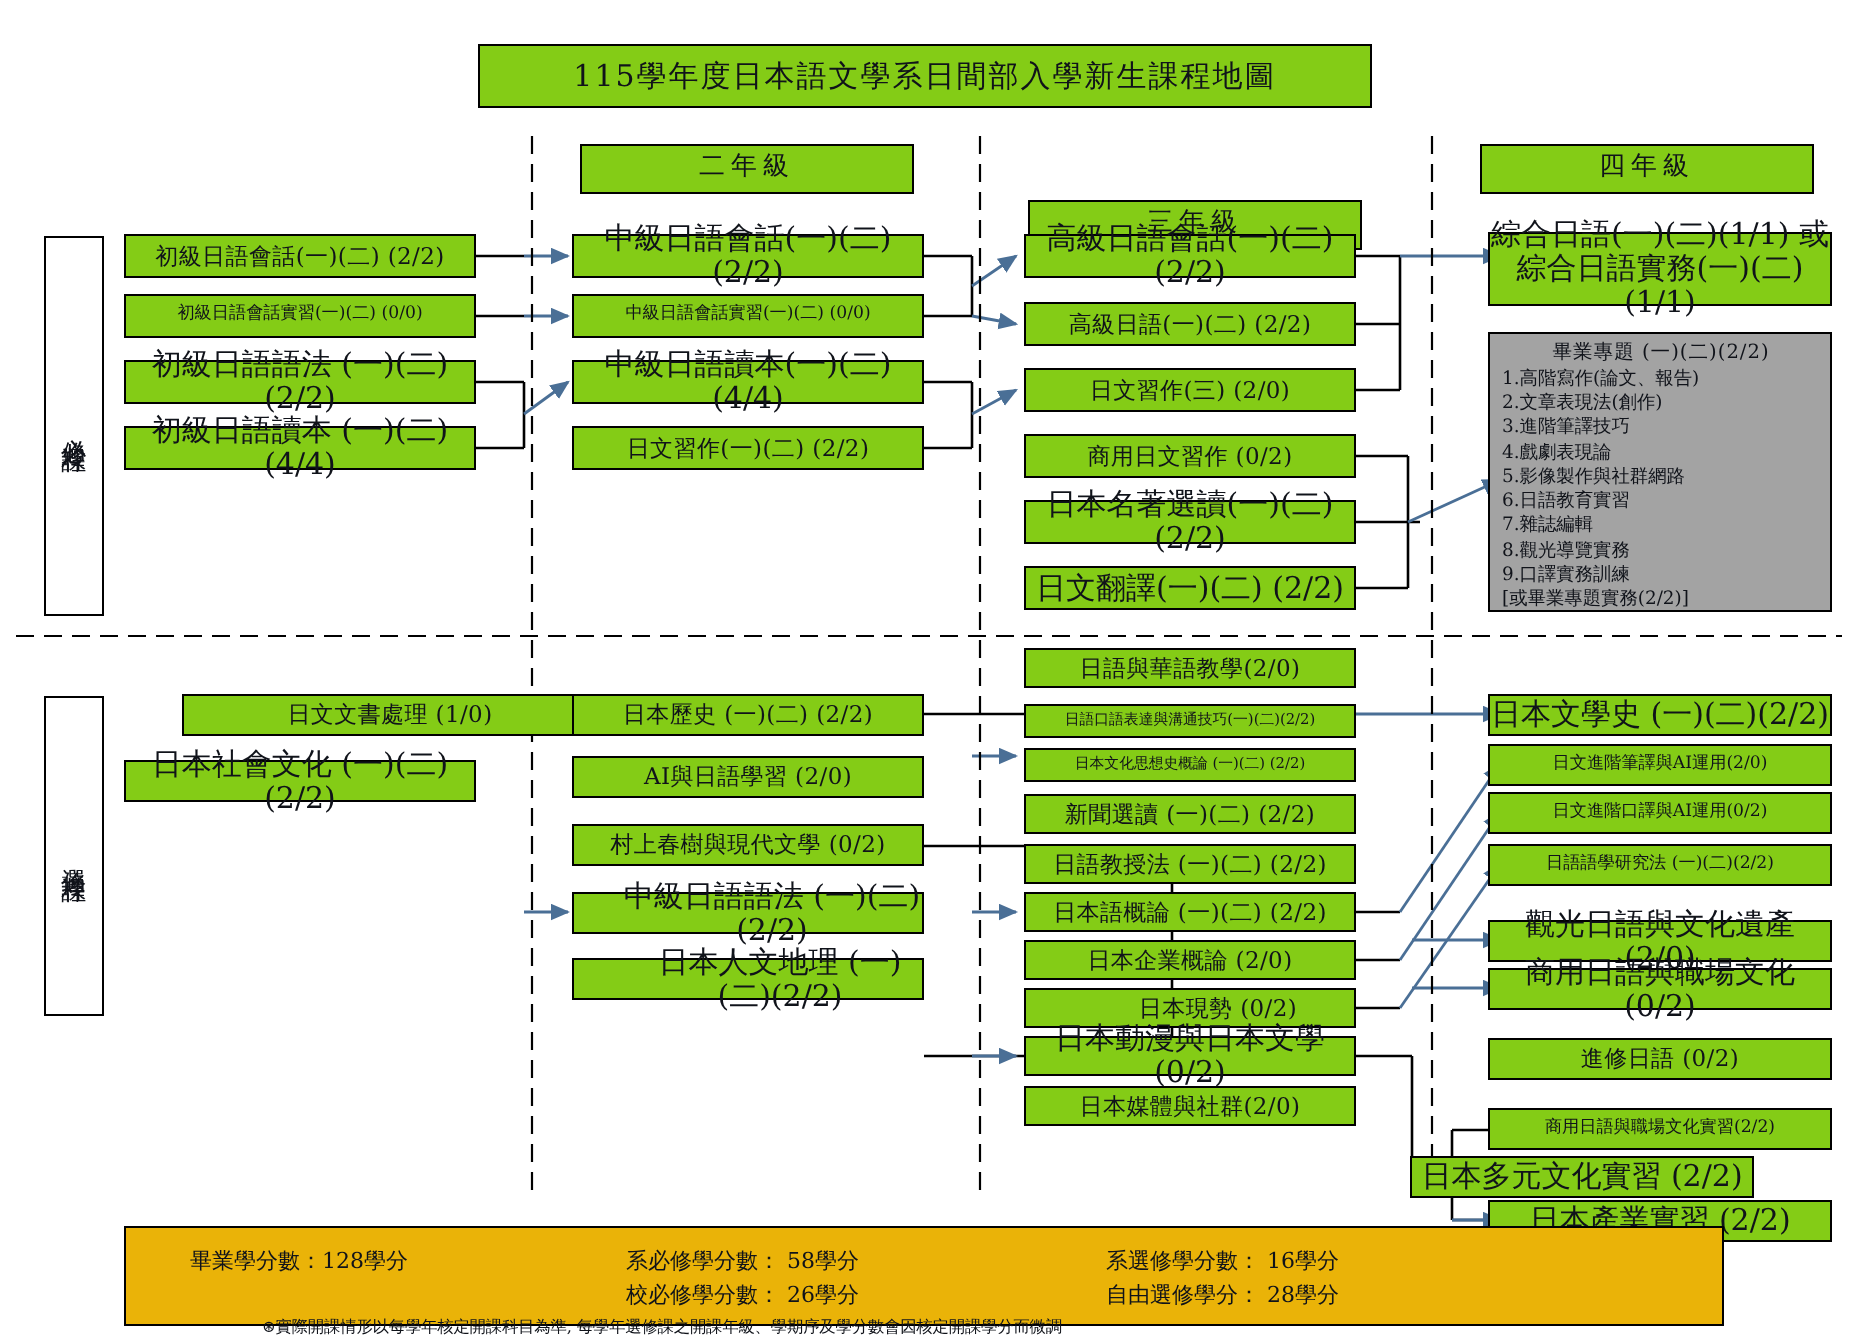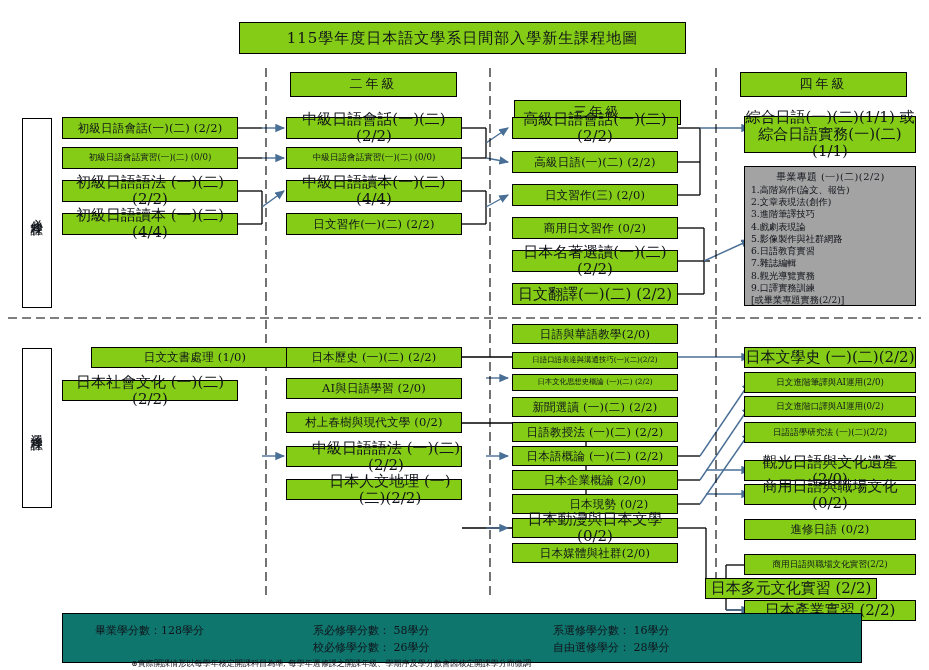--- a/index.html
+++ b/index.html
@@ -29,21 +29,21 @@
     font-size:12.5px;line-height:1.25;letter-spacing:2px;
     writing-mode:vertical-rl;text-orientation:upright;white-space:nowrap;
   }
   .capstone{
     position:absolute;box-sizing:border-box;border:1.3px solid #000;background:#a3a3a3;
     z-index:3;padding:3px 5px 2px 6px;font-size:9.2px;line-height:1.33;
   }
   .capstone .cap-head{text-align:center;font-size:9.8px;margin-bottom:1px;letter-spacing:.5px;}
   .capstone .cap-li{white-space:nowrap;}
   .footer{
-    position:absolute;box-sizing:border-box;border:1.3px solid #000;background:#0f766e;z-index:3;
+    position:absolute;box-sizing:border-box;border:1.3px solid #000;background:#eab308;z-index:3;
   }
   .f-row{position:absolute;font-size:11px;white-space:nowrap;}
   .f-note{position:absolute;font-size:8.2px;white-space:nowrap;letter-spacing:-.1px;}
   svg#wires{position:absolute;left:0;top:0;width:929px;height:670px;z-index:1;}
   svg#dividers{position:absolute;left:0;top:0;width:929px;height:670px;z-index:2;}
 </style>
 </head>
 <body>
 
 <div id="canvas">

